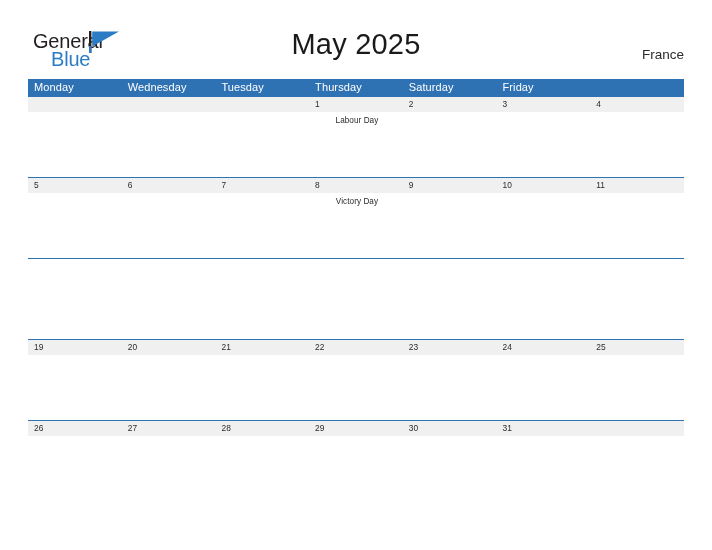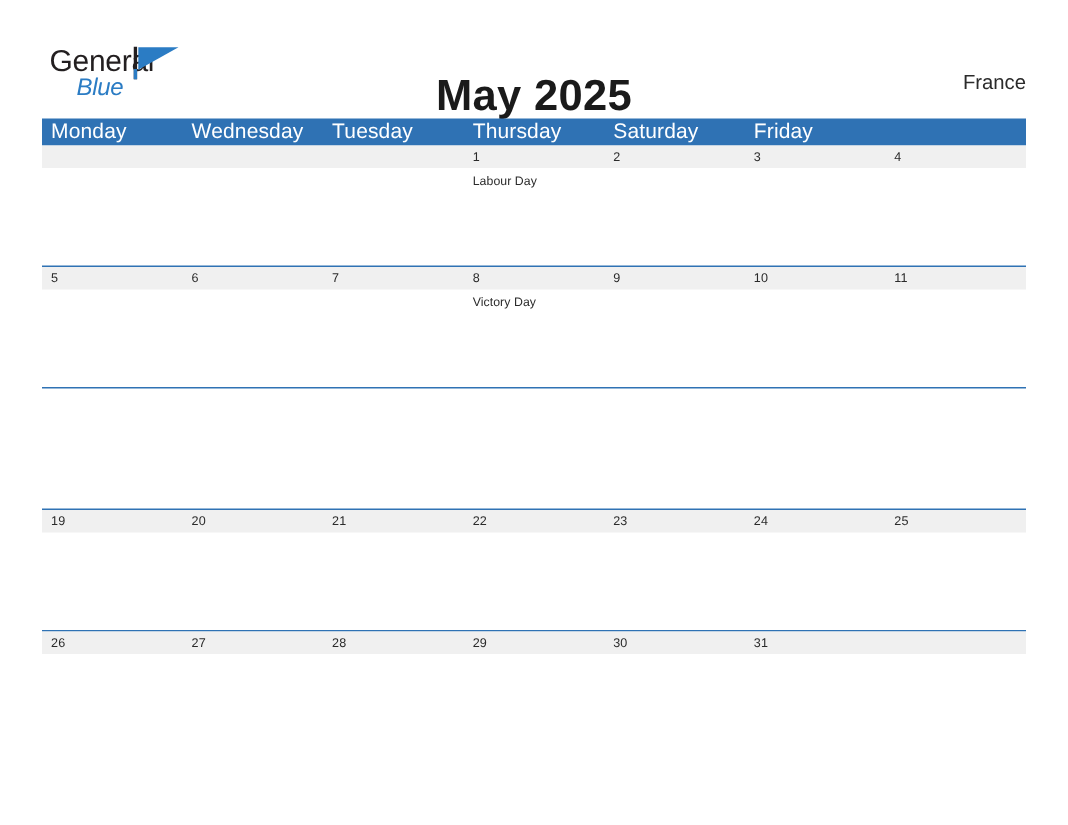--- a/index.html
+++ b/index.html
@@ -40,45 +40,44 @@
     font-size: 20px;
     line-height: 22px;
     letter-spacing: -0.2px;
     color: #231f20;
     font-family: "Liberation Sans", sans-serif;
   }
   #brand-logo .logo-blue {
     position: absolute;
     left: 18px;
     top: 18px;
-    font-size: 16px;
+    font-size: 20px;
     line-height: 22px;
     letter-spacing: -0.2px;
     color: #2b7cc4;
     font-family: "Liberation Sans", sans-serif;
-    font-style: italic;
   }
   #brand-logo .logo-mark {
     position: absolute;
     left: 56px;
     top: 1px;
     width: 40px;
     height: 22px;
   }
 
   
   #page-title {
     position: absolute;
     left: 0;
-    top: 44px;
+    top: 24px;
     width: 712px;
     text-align: center;
     font-size: 29px;
     line-height: 40px;
-    font-weight: 700;
+    font-weight: 400;
     color: #1a1a1a;
     letter-spacing: 0.2px;
   }
 
   
   #country-label {
     position: absolute;
     right: 28px;
     top: 46px;
     font-size: 13.5px;
@@ -99,21 +98,21 @@
     display: flex;
     width: 656px;
     height: 17px;
     background: #2f72b4;
   }
   #weekday-header .weekday-cell {
     width: 93.714px;
     box-sizing: border-box;
     padding-left: 6px;
     color: #ffffff;
-    font-size: 14px;
+    font-size: 11px;
     line-height: 17px;
     letter-spacing: 0.1px;
     white-space: nowrap;
     overflow: hidden;
   }
 
   .week-row {
     width: 656px;
     height: 81px;
     position: relative;
@@ -149,20 +148,21 @@
     width: 93.714px;
     box-sizing: border-box;
     padding: 3px 4px 0 6px;
   }
   .event-text {
     font-size: 8.2px;
     line-height: 11px;
     color: #2b2b2b;
     letter-spacing: 0.05px;
     white-space: nowrap;
+    text-align: center;
   }
   .event-text:empty {
     display: none;
   }
 </style>
 </head>
 <body>
 
 <div id="header-area">
 

